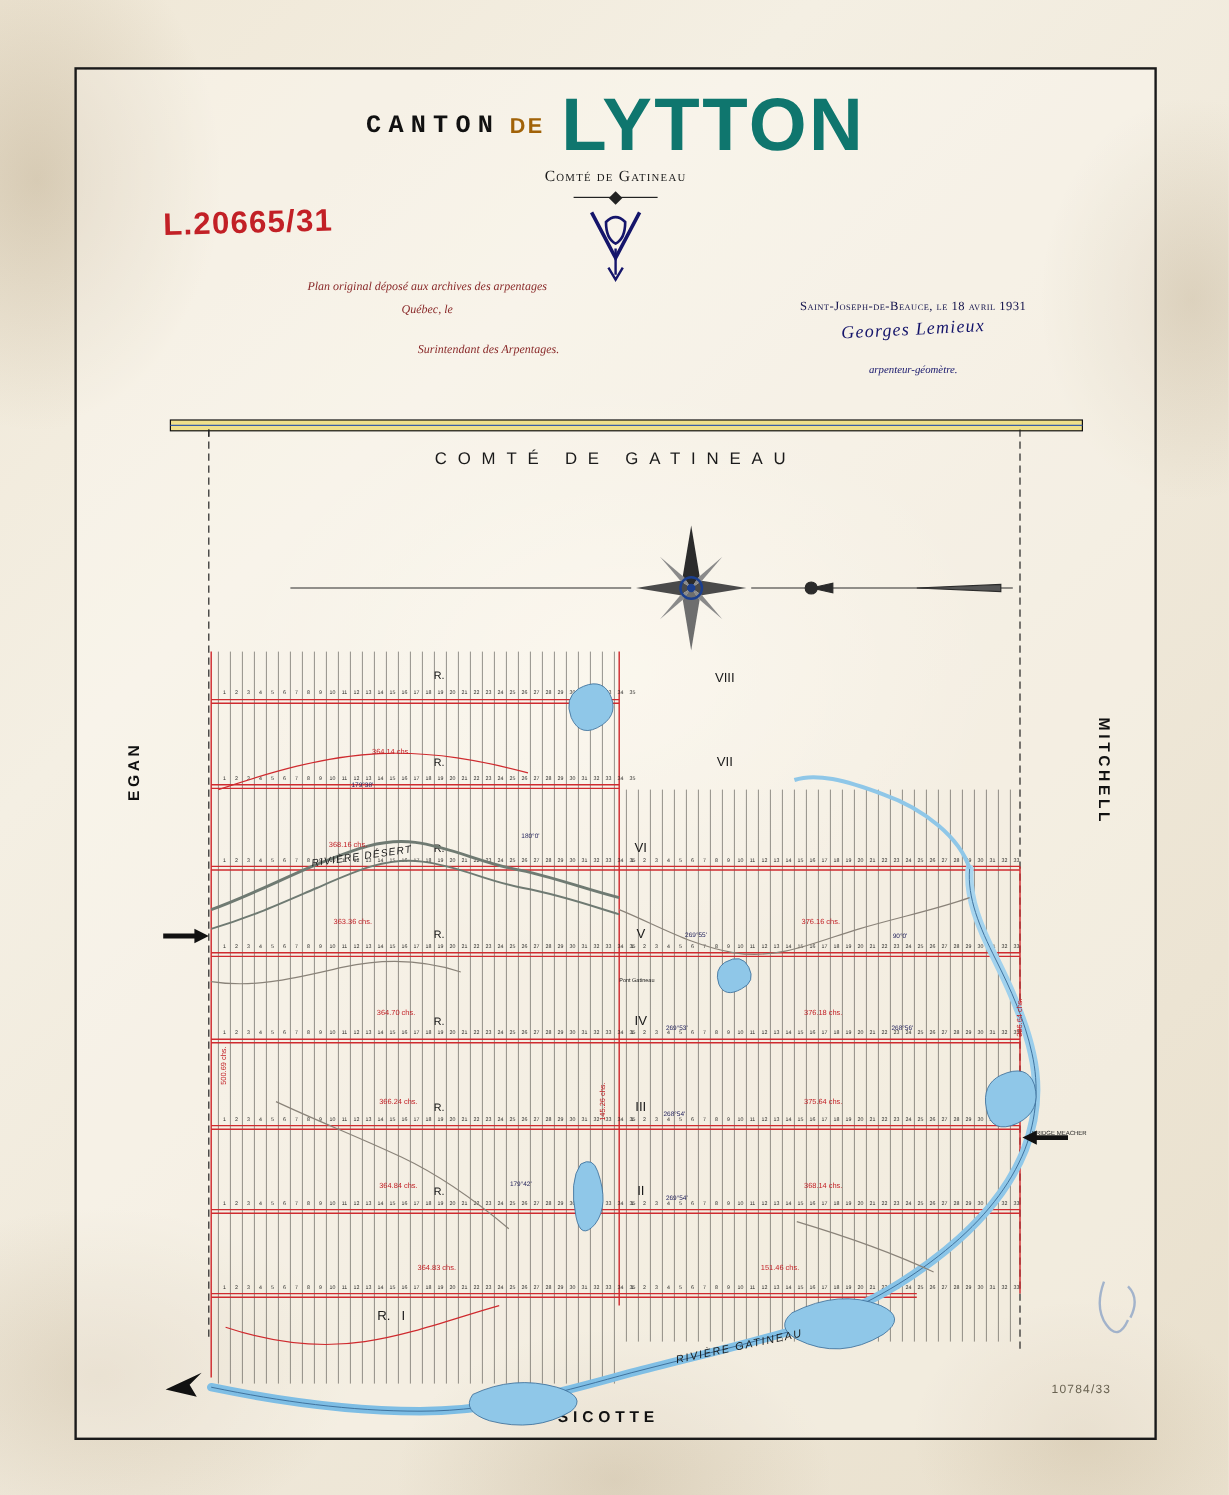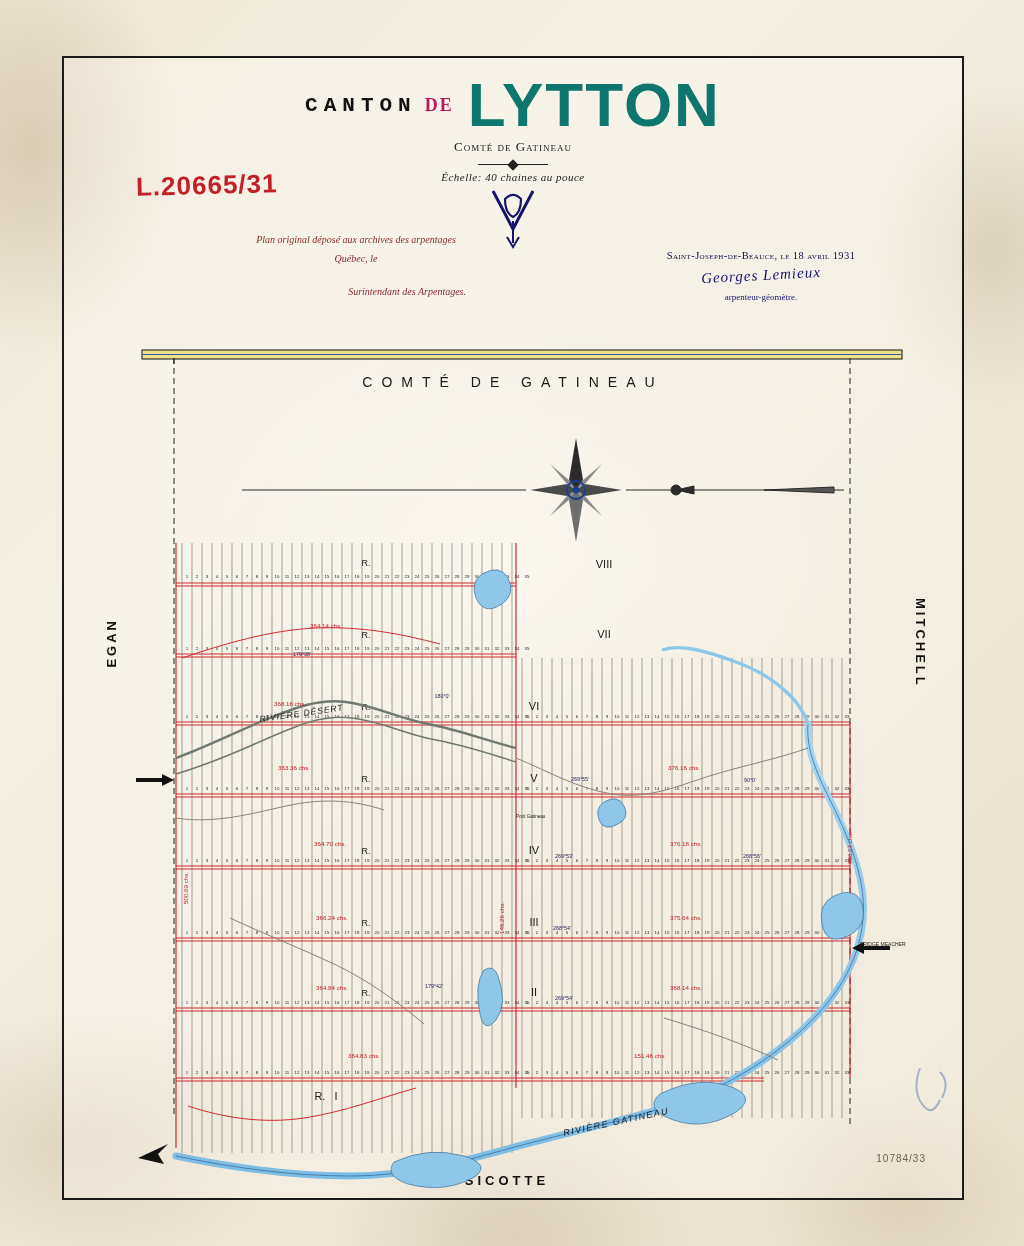--- a/index.html
+++ b/index.html
@@ -30,22 +30,22 @@
     background:rgba(255,253,246,.35);
   }
   
   .title-wrap{position:absolute;left:0;right:0;top:18px;text-align:center;}
   .t-canton{
     font-family:Liberation Mono, monospace;
     font-weight:bold;font-size:21px;letter-spacing:6px;color:#111;
     display:inline-block;vertical-align:middle;
   }
   .t-de{
-    font-family:Liberation Serif, serif;
-    font-weight:bold;font-size:18px;letter-spacing:2px;color:#be185d;
+    font-family:Liberation Sans, sans-serif;
+    font-weight:bold;font-size:18px;letter-spacing:2px;color:#a16207;
     display:inline-block;vertical-align:middle;margin-left:4px;
   }
   .t-lytton{
     font-family:"Liberation Sans", sans-serif;
     font-weight:bold;font-size:62px;letter-spacing:2px;color:#0f766e;
     display:inline-block;vertical-align:middle;margin-left:10px;line-height:.95;
   }
   .t-comte{
     margin-top:4px;font-variant:small-caps;font-size:13px;letter-spacing:1px;color:#1a1a1a;
     font-family:"Liberation Serif", serif;
@@ -71,21 +71,21 @@
   .deposit .l3{margin-top:14px;text-align:right;}
   .signblock{
     position:absolute;right:86px;top:192px;width:230px;text-align:center;
     font-size:10px;color:#1b1b5a;
   }
   .signblock .place{font-variant:small-caps;font-size:10.5px;letter-spacing:.4px;color:#10104a;}
   .signblock .sig{
     font-family:"Liberation Serif", serif;font-style:italic;font-size:15px;color:#15156b;
     margin-top:6px;transform:rotate(-3deg);letter-spacing:1px;
   }
-  .signblock .role{font-size:9px;color:#15156b;margin-top:8px;}
+  .signblock .role{font-style:italic;font-size:9px;color:#15156b;margin-top:19px;}
   
   .lbl-pontiac{
     position:absolute;left:0;right:0;top:260px;text-align:center;
     font-family:"Liberation Sans", sans-serif;font-size:14px;letter-spacing:9px;color:#1a1a1a;
   }
   .lbl-gatineau{
     position:absolute;left:0;right:0;top:316px;text-align:center;
     font-family:"Liberation Sans", sans-serif;font-size:14px;letter-spacing:9px;color:#1a1a1a;
   }
   .lbl-sicotte{
@@ -116,21 +116,20 @@
 <div class="paper-stains"></div>
 
 <div class="sheet">
 
   <div class="title-wrap">
     <span class="t-canton">CANTON</span>
     <span class="t-de">DE</span>
     <span class="t-lytton">LYTTON</span>
     <div class="t-comte">Comté de Gatineau</div>
     <div class="rule-orn"></div>
-    <div class="t-echelle">Échelle: 40 chaines au pouce</div>
     <div class="monogram">
       <svg viewBox="0 0 60 64" width="60" height="64">
         <path d="M10 6 L30 44 L50 6" fill="none" stroke="#15156b" stroke-width="3"></path>
         <path d="M22 14 q8 -8 16 0 q0 14 -8 18 q-8 -4 -8 -18z" fill="none" stroke="#15156b" stroke-width="2.2"></path>
         <path d="M30 36 L30 58" stroke="#15156b" stroke-width="2"></path>
         <path d="M24 52 L30 62 L36 52" fill="none" stroke="#15156b" stroke-width="2"></path>
       </svg>
     </div>
   </div>
 

